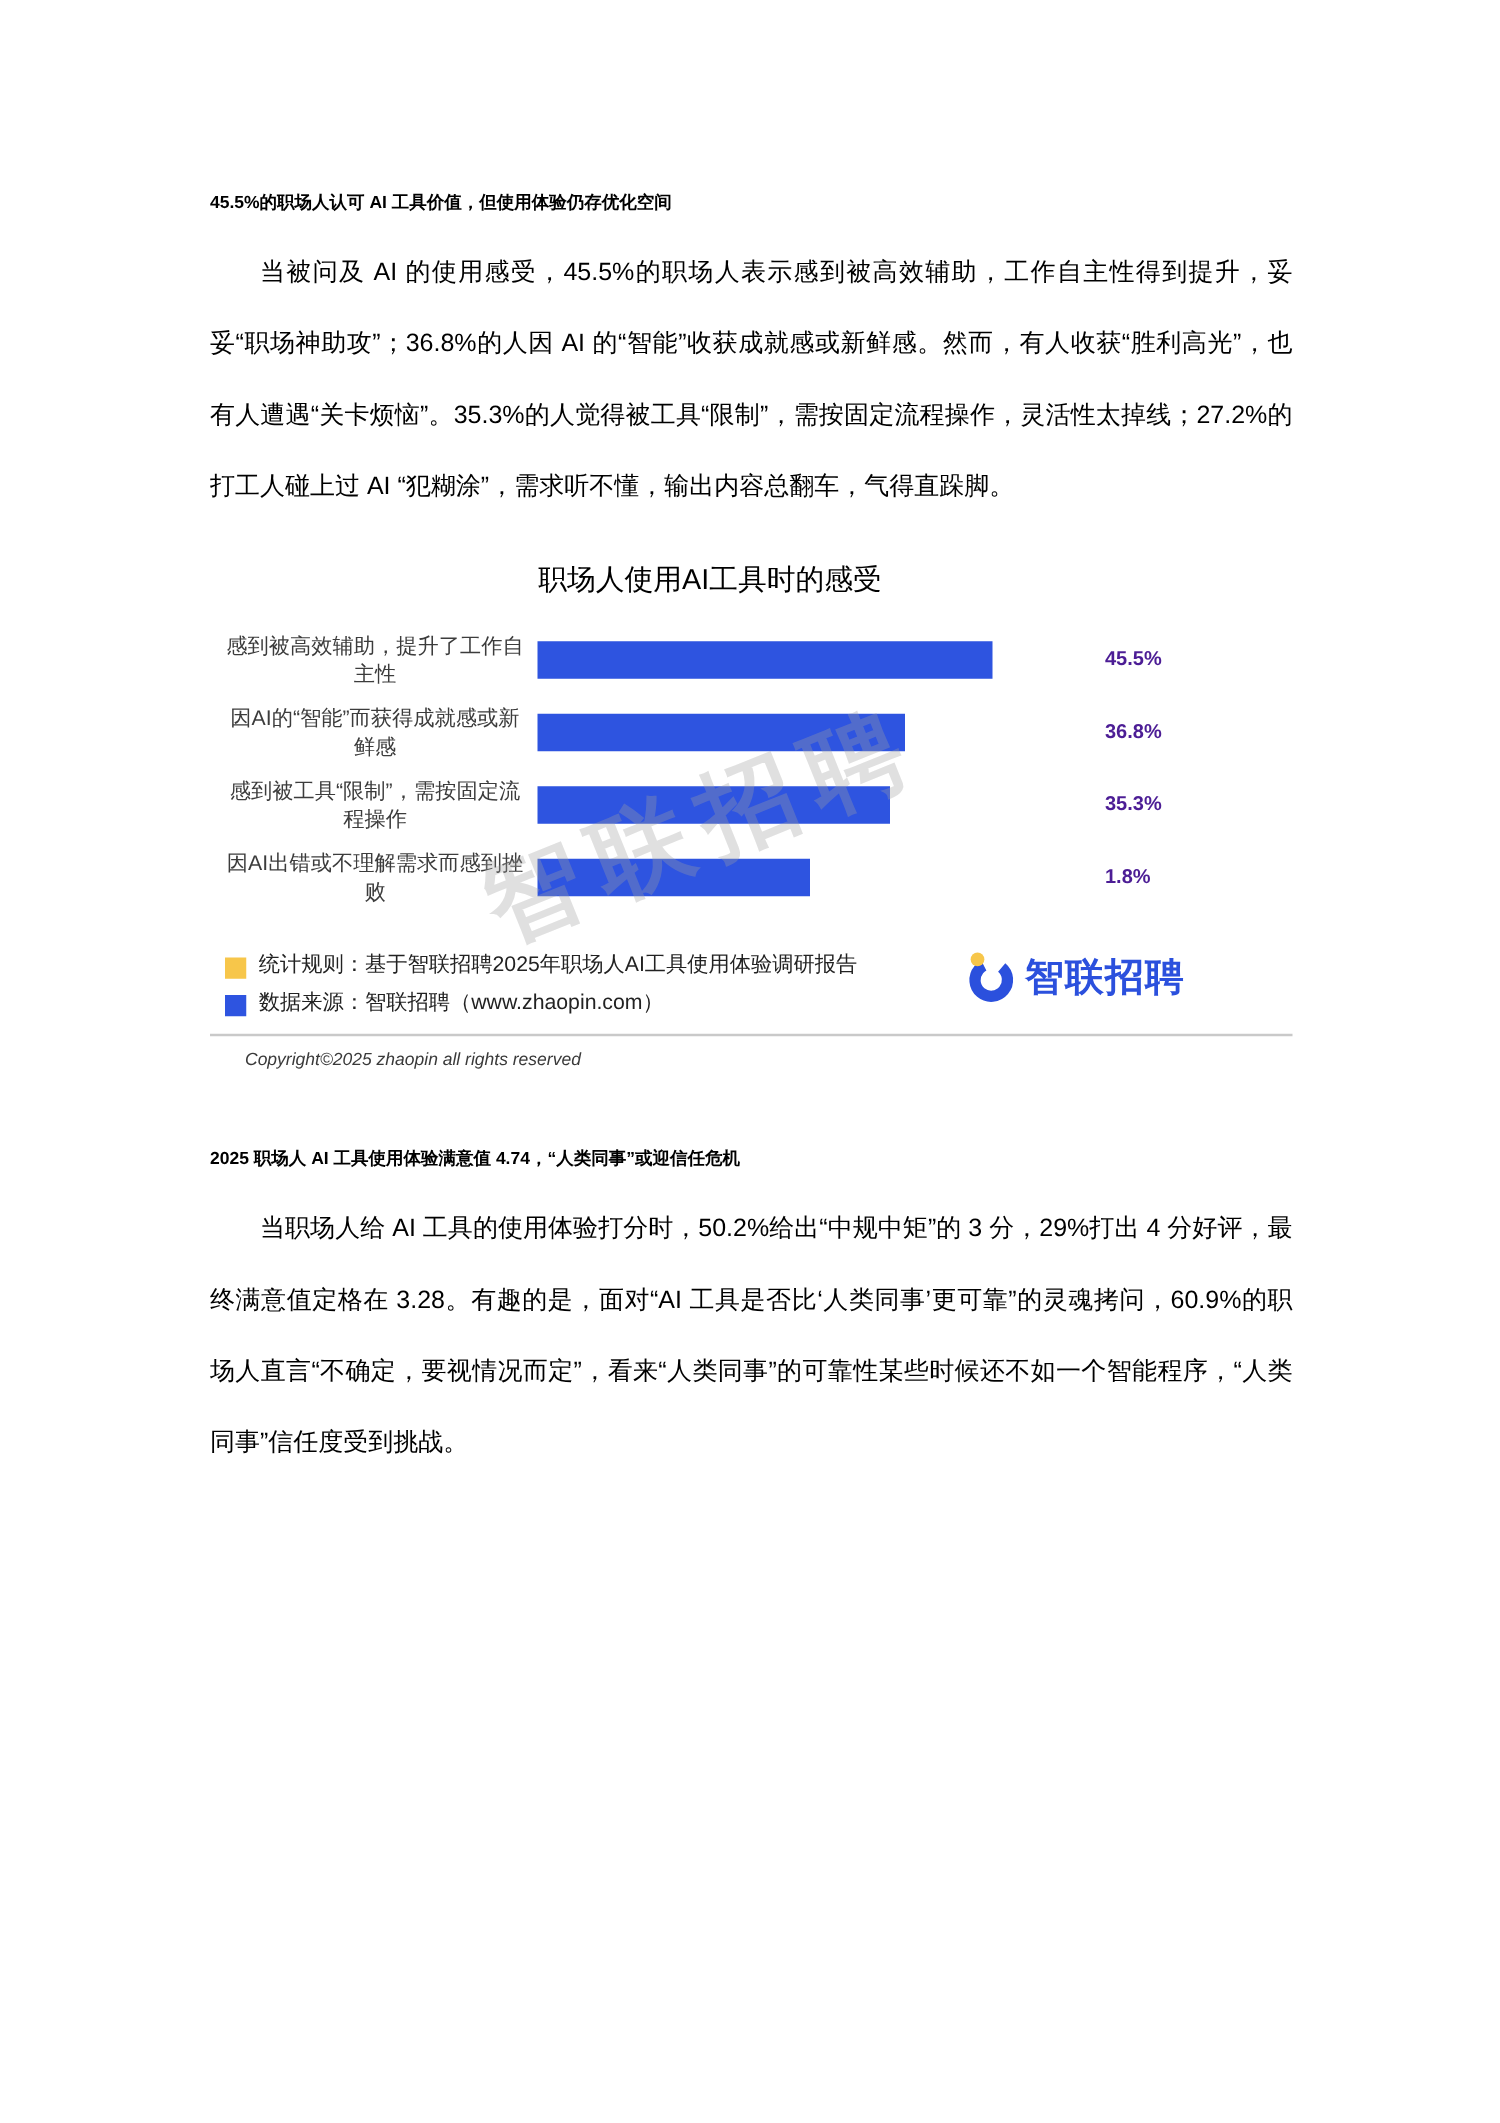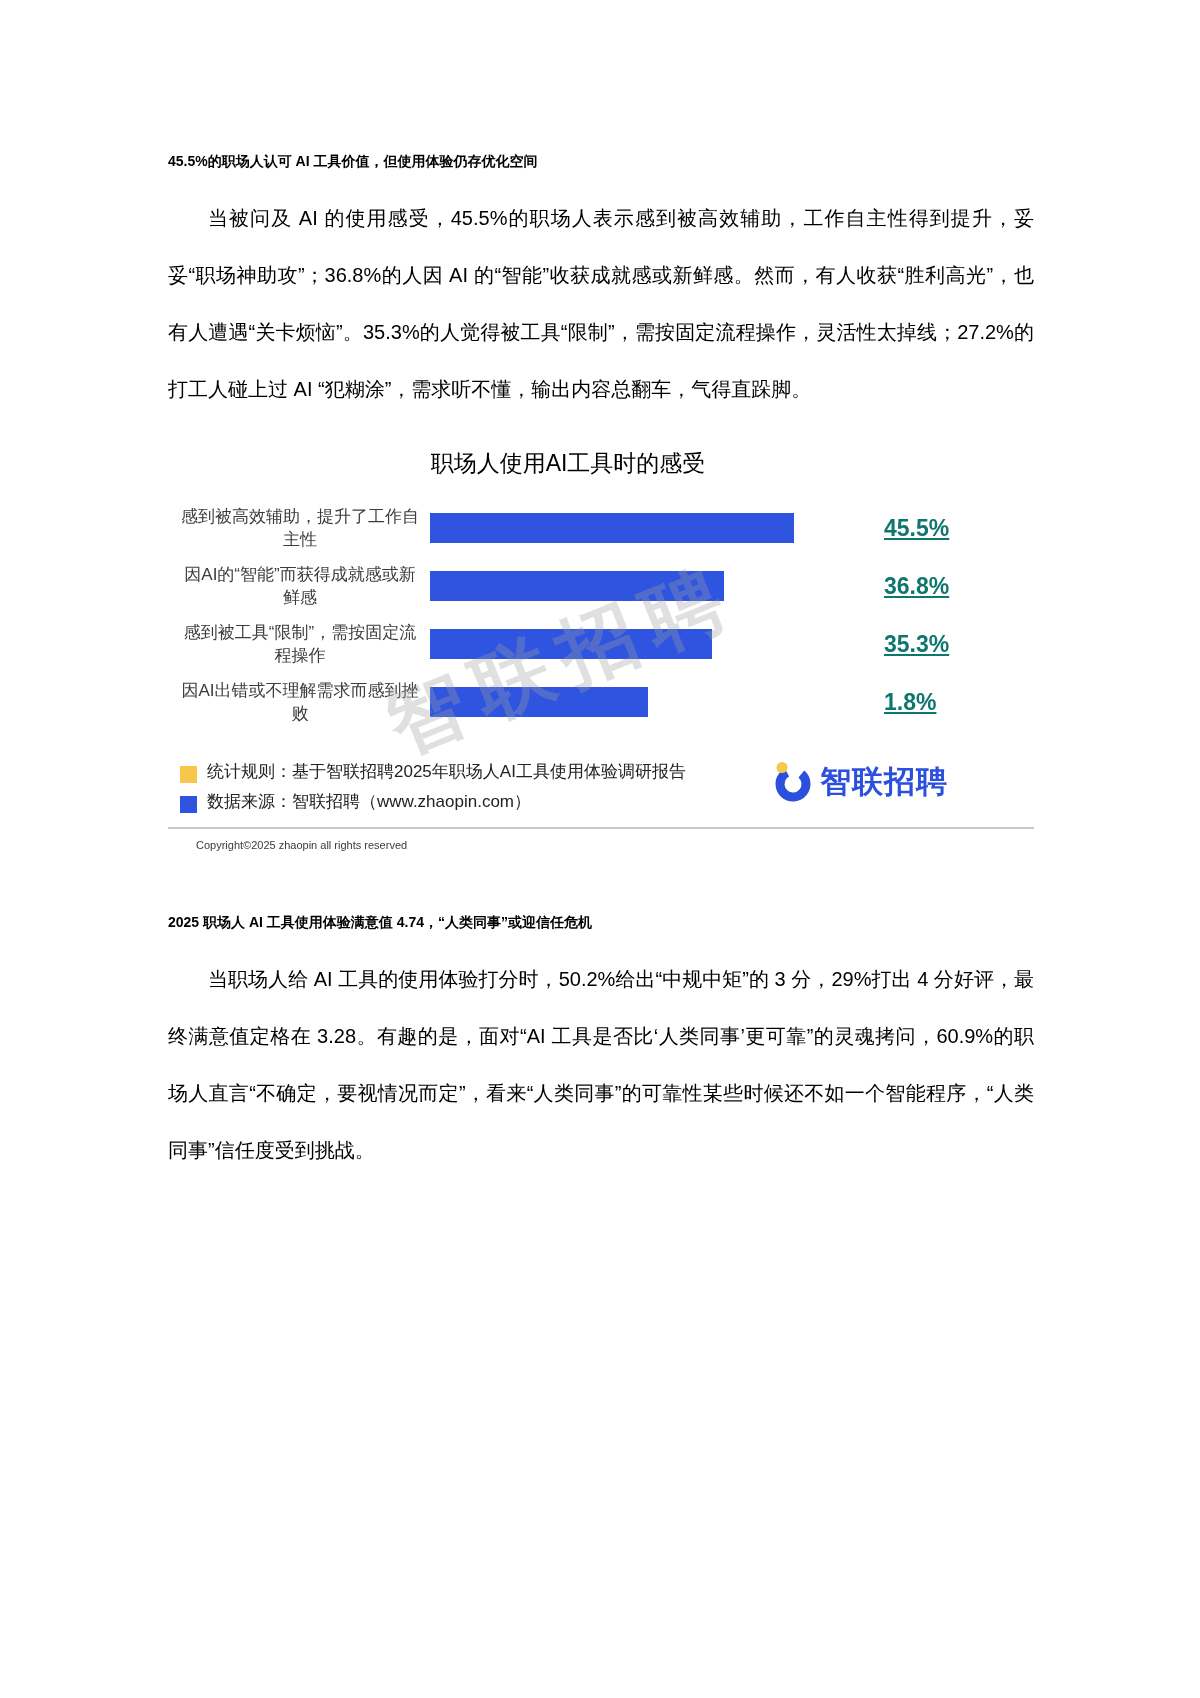--- a/index.html
+++ b/index.html
@@ -76,25 +76,24 @@
     height: 30px;
     margin-left: 10px;
     position: relative;
   }
   .bar {
     height: 100%;
     background: var(--bar-blue, #2e54e0);
   }
   .bar-value {
     margin-left: 14px;
-    font-size: 23px;
+    font-size: 16px;
     font-weight: 600;
-    color: #0f766e;
+    color: #4c1d95;
     white-space: nowrap;
-    text-decoration: underline;
   }
 
   
   .legend {
     position: relative;
     margin-top: 22px;
     padding-left: 12px;
     width: 866px;
   }
   .legend-row {
@@ -127,22 +126,23 @@
 
   .divider {
     width: 866px;
     border: none;
     border-top: 2px solid #c9c9c9;
     margin-top: 14px;
   }
   .copyright {
     margin-top: 10px;
     padding-left: 28px;
-    font-size: 11px;
+    font-size: 14px;
     color: #3a3a3a;
+    font-style: italic;
   }
 
   .section2 { margin-top: 56px; }
 </style>
 </head>
 <body>
 
 <div class="page">
   <div class="content">
 

